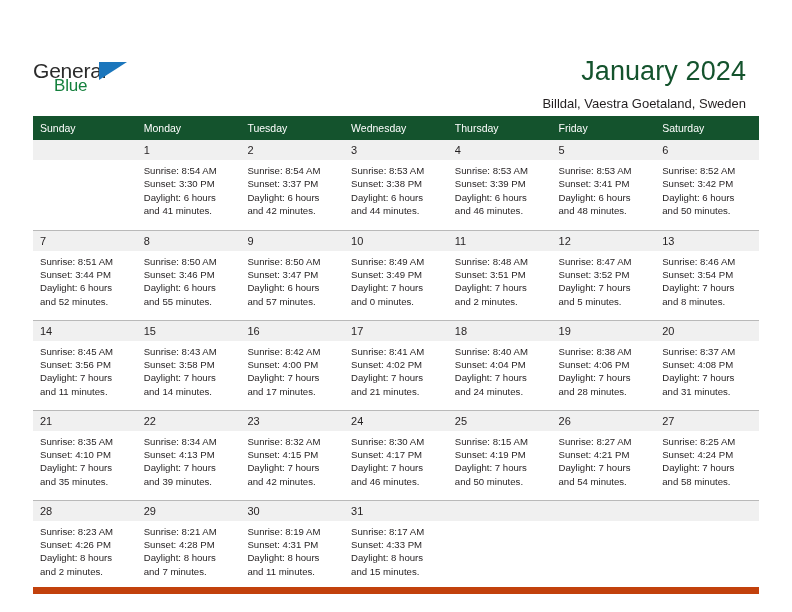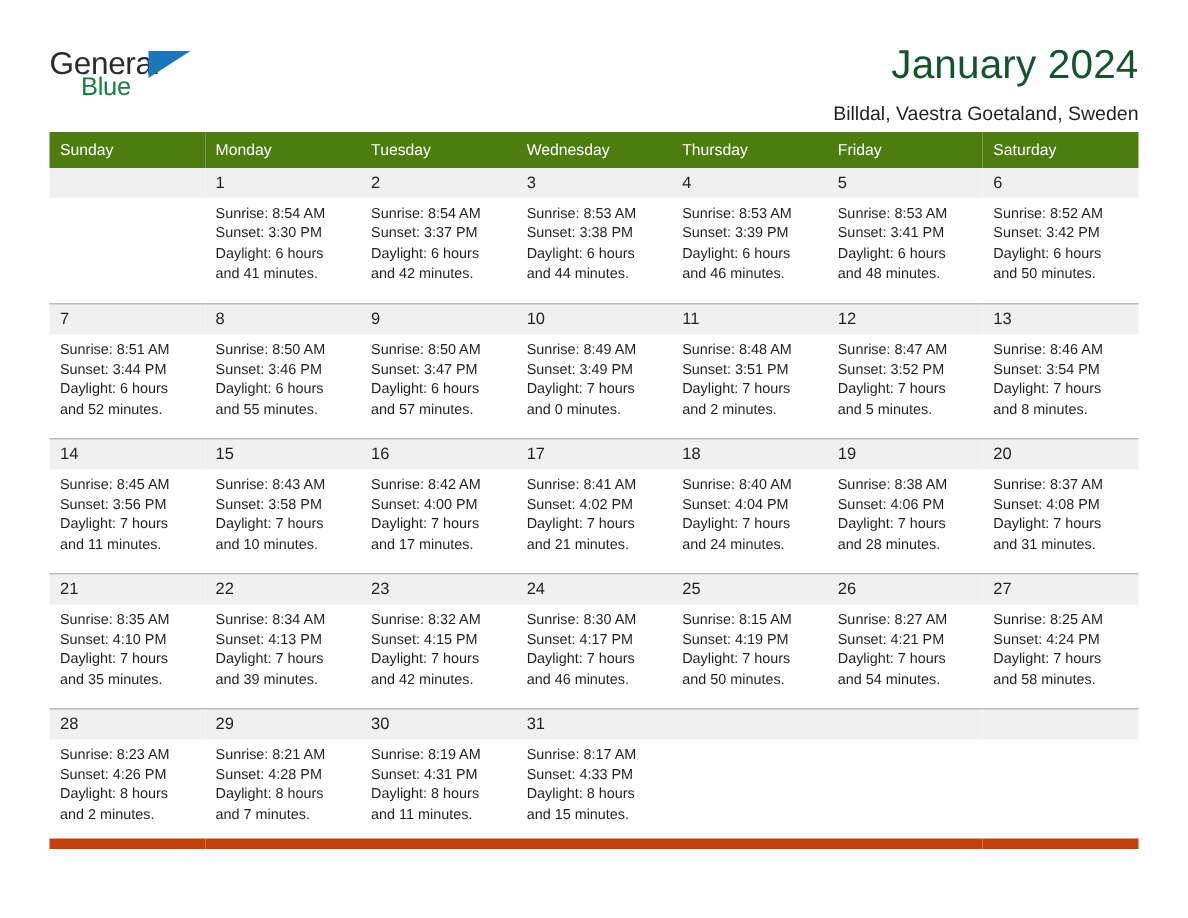--- a/index.html
+++ b/index.html
@@ -18,22 +18,23 @@
     width: 792px;
     height: 612px;
     padding: 0;
   }
 
   
   .header {
     display: flex;
     align-items: flex-start;
     justify-content: space-between;
-    padding: 26px 33px 0 33px;
+    padding: 26px 46px 0 33px;
     height: 88px;
+    margin-top: 28px;
   }
 
   .logo {
     position: relative;
     width: 110px;
     height: 48px;
     line-height: 1;
     padding-top: 6px;
   }
   .logo-general {
@@ -83,21 +84,21 @@
 
   
   .calendar {
     margin: 0 33px;
     width: 726px;
     border-collapse: collapse;
     table-layout: fixed;
   }
 
   .calendar th {
-    background: #4d7c0f;
+    background: #14532d;
     color: #ffffff;
     font-size: 10.5px;
     font-weight: 400;
     text-align: left;
     padding: 6px 0 6px 7px;
     height: 22px;
     border: none;
   }
 
   .calendar td {
@@ -307,21 +308,21 @@
               <div>Daylight: 7 hours</div>
               <div>and 11 minutes.</div>
             </div>
           </td>
           <td>
             <div class="daynum">15</div>
             <div class="body">
               <div>Sunrise: 8:43 AM</div>
               <div>Sunset: 3:58 PM</div>
               <div>Daylight: 7 hours</div>
-              <div>and 10 minutes.</div>
+              <div>and 14 minutes.</div>
             </div>
           </td>
           <td>
             <div class="daynum">16</div>
             <div class="body">
               <div>Sunrise: 8:42 AM</div>
               <div>Sunset: 4:00 PM</div>
               <div>Daylight: 7 hours</div>
               <div>and 17 minutes.</div>
             </div>

